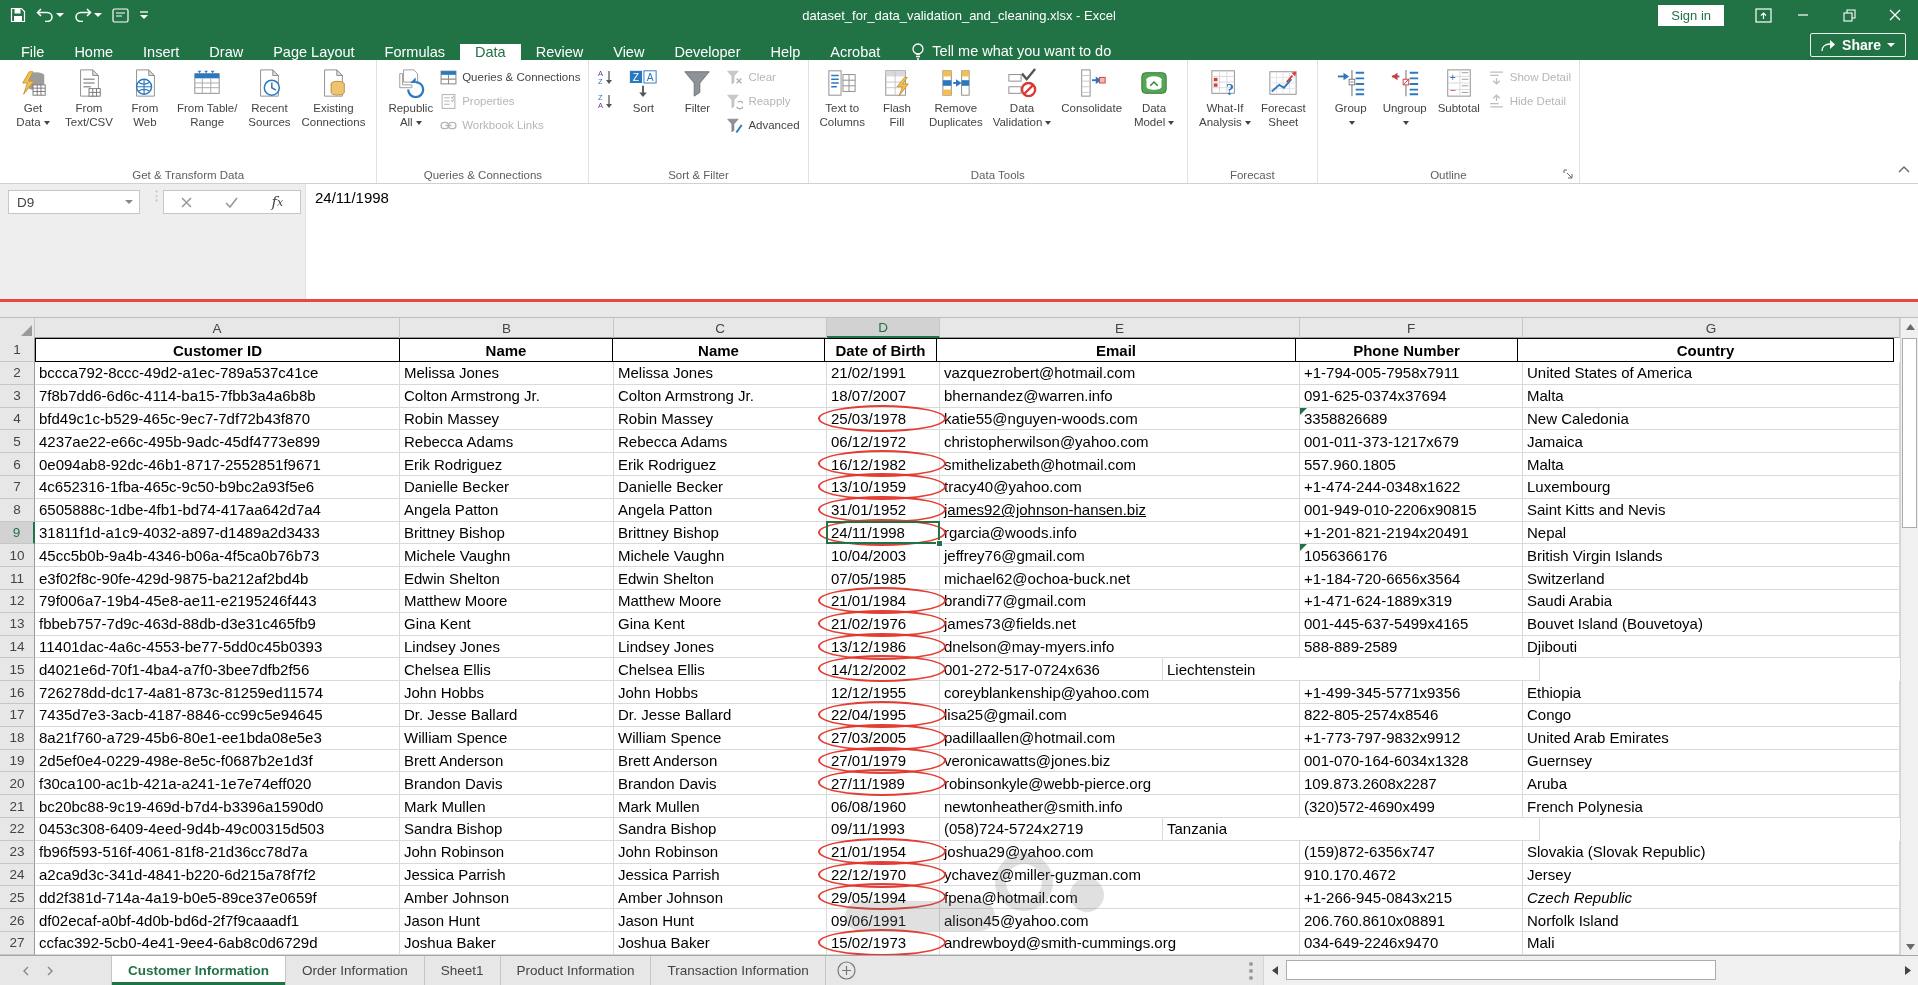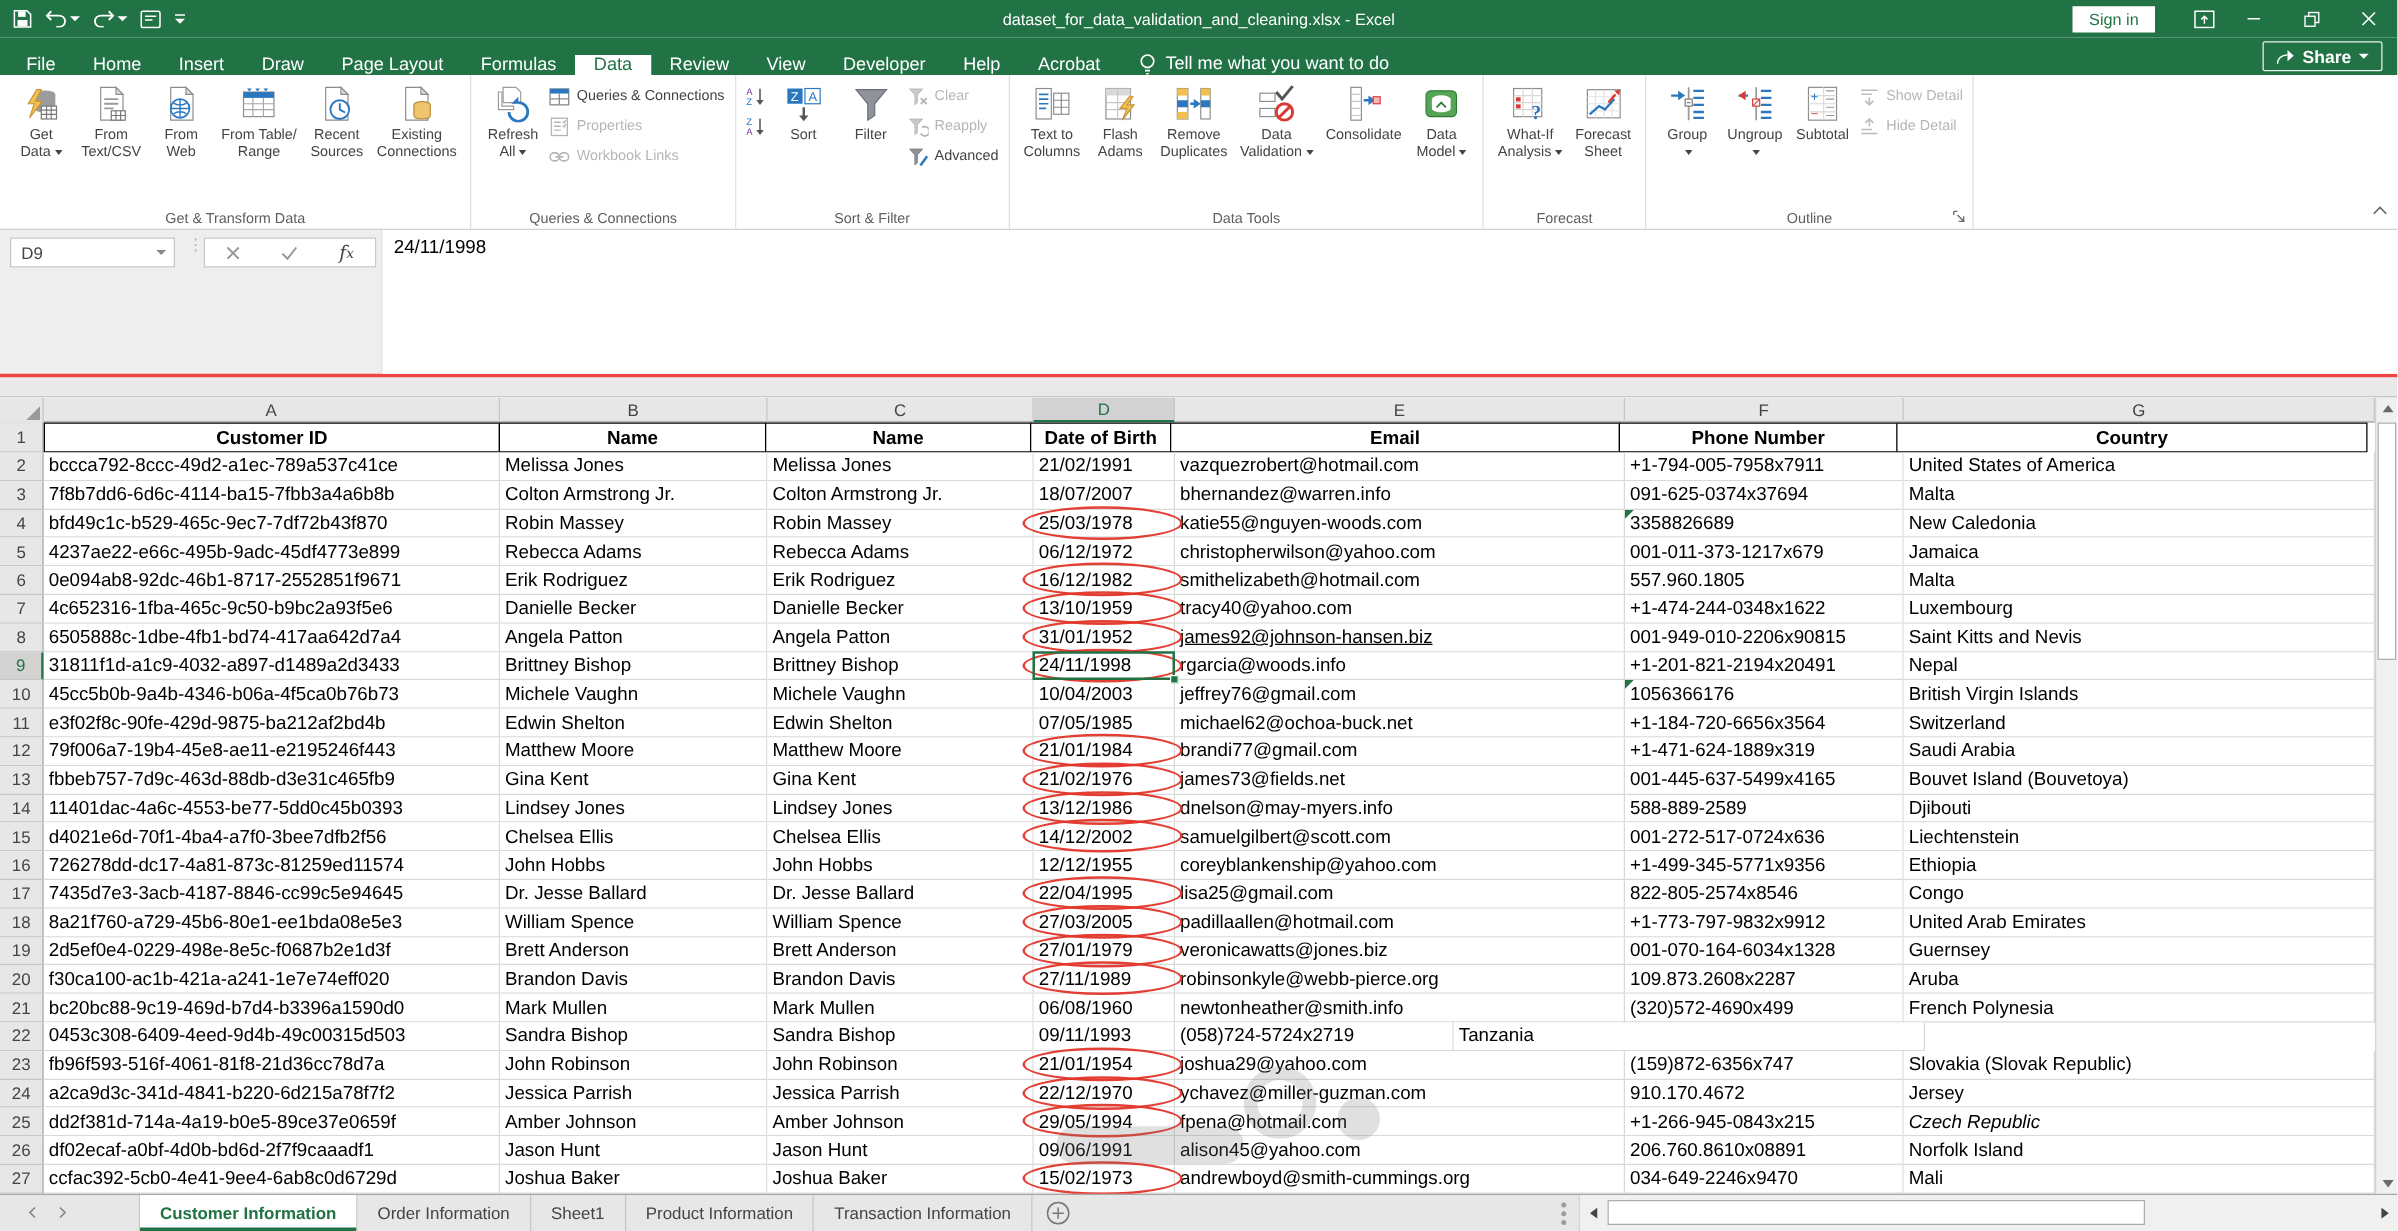--- a/index.html
+++ b/index.html
@@ -293,21 +293,21 @@
           <div class="rbtn-large">
             <div class="ric">
               <svg width="30" height="30" viewBox="0 0 32 32">
                 <path d="M8 2h11l4 4v9h-15z" fill="#fff" stroke="#9a9a9a"></path>
                 <path d="M4 6h3v12h10v3H4z" fill="#fff" stroke="#9a9a9a"></path>
                 <path d="M13 23a8 8 0 1 0 8-8" fill="none" stroke="#2b78c0" stroke-width="2.4"></path>
                 <path d="M21 10v6h-6z" fill="#2b78c0"></path>
               </svg>
             </div>
             <div class="rlbl">
-              <span class="rlbl-line">Refresh</span>
+              <span class="rlbl-line">Republic</span>
               <span class="rlbl-line">All<span class="chev-dn"></span></span>
             </div>
           </div>
           <div class="rcol">
             <div class="rbtn-small">
               <span class="ric16">
                 <svg width="17" height="17" viewBox="0 0 32 32">
                   <rect x="2" y="4" width="28" height="24" fill="#fff" stroke="#8c8c8c" stroke-width="2"></rect>
                   <rect x="2" y="4" width="28" height="7" fill="#2b78c0"></rect>
                   <path d="M2 19h28M16 11v17" stroke="#8c8c8c" stroke-width="2"></path>
@@ -436,21 +436,21 @@
             <div class="ric">
               <svg width="30" height="30" viewBox="0 0 32 32">
                 <rect x="4" y="3" width="21" height="26" fill="#fff" stroke="#8c8c8c"></rect>
                 <rect x="4" y="3" width="21" height="6" fill="#d9d9d9"></rect>
                 <path d="M4 15h21M4 21h21M14 3v26" stroke="#c6c6c6"></path>
                 <path d="M24 10l-8 10h6l-4 10 10-13h-6l5-7z" fill="#f2c04e" stroke="#c8933a"></path>
               </svg>
             </div>
             <div class="rlbl">
               <span class="rlbl-line">Flash</span>
-              <span class="rlbl-line">Adams</span>
+              <span class="rlbl-line">Fill</span>
             </div>
           </div>
           <div class="rbtn-large">
             <div class="ric">
               <svg width="30" height="30" viewBox="0 0 32 32">
                 <rect x="2" y="3" width="9" height="26" fill="#fff" stroke="#8c8c8c"></rect>
                 <rect x="2" y="3" width="9" height="6" fill="#f2c04e"></rect>
                 <rect x="2" y="13" width="9" height="6" fill="#2b78c0"></rect>
                 <rect x="2" y="23" width="9" height="6" fill="#f2c04e"></rect>
                 <path d="M13 16h5" stroke="#2b78c0" stroke-width="2"></path>
@@ -805,21 +805,20 @@
         <div class="gcell" style="width: 360px; height: 22.8px;">dnelson@may-myers.info</div>
         <div class="gcell" style="width: 223px; height: 22.8px;">588-889-2589</div>
         <div class="gcell" style="width: 377px; height: 22.8px;">Djibouti</div>
       </div>
       <div class="grow">
         <div class="rowhdr" style="height: 22.8px;">15</div>
         <div class="gcell" style="width: 365px; height: 22.8px;">d4021e6d-70f1-4ba4-a7f0-3bee7dfb2f56</div>
         <div class="gcell" style="width: 214px; height: 22.8px;">Chelsea Ellis</div>
         <div class="gcell" style="width: 213px; height: 22.8px;">Chelsea Ellis</div>
         <div class="gcell" style="width: 113px; height: 22.8px;">14/12/2002<div class="oval"></div></div>
-        <div class="gcell" style="width: 360px; height: 22.8px;">samuelgilbert@scott.com</div>
         <div class="gcell" style="width: 223px; height: 22.8px;">001-272-517-0724x636</div>
         <div class="gcell" style="width: 377px; height: 22.8px;">Liechtenstein</div>
       </div>
       <div class="grow">
         <div class="rowhdr" style="height: 22.8px;">16</div>
         <div class="gcell" style="width: 365px; height: 22.8px;">726278dd-dc17-4a81-873c-81259ed11574</div>
         <div class="gcell" style="width: 214px; height: 22.8px;">John Hobbs</div>
         <div class="gcell" style="width: 213px; height: 22.8px;">John Hobbs</div>
         <div class="gcell" style="width: 113px; height: 22.8px;">12/12/1955</div>
         <div class="gcell" style="width: 360px; height: 22.8px;">coreyblankenship@yahoo.com</div>

